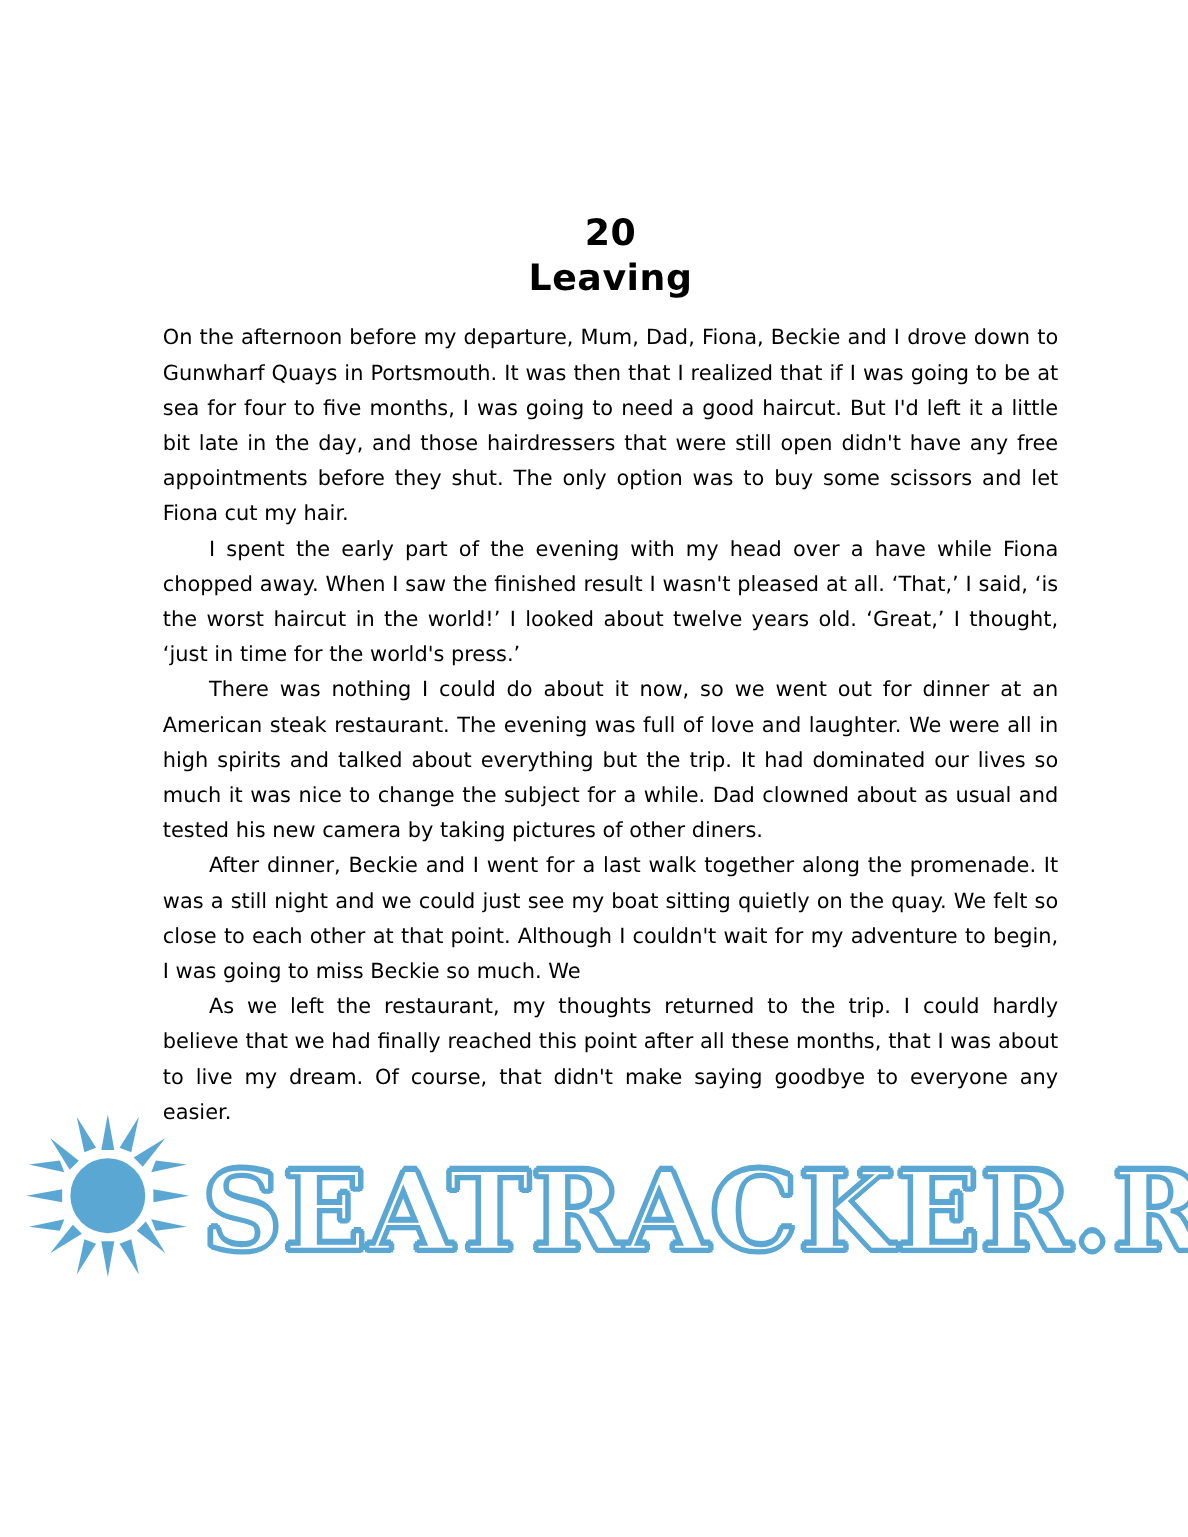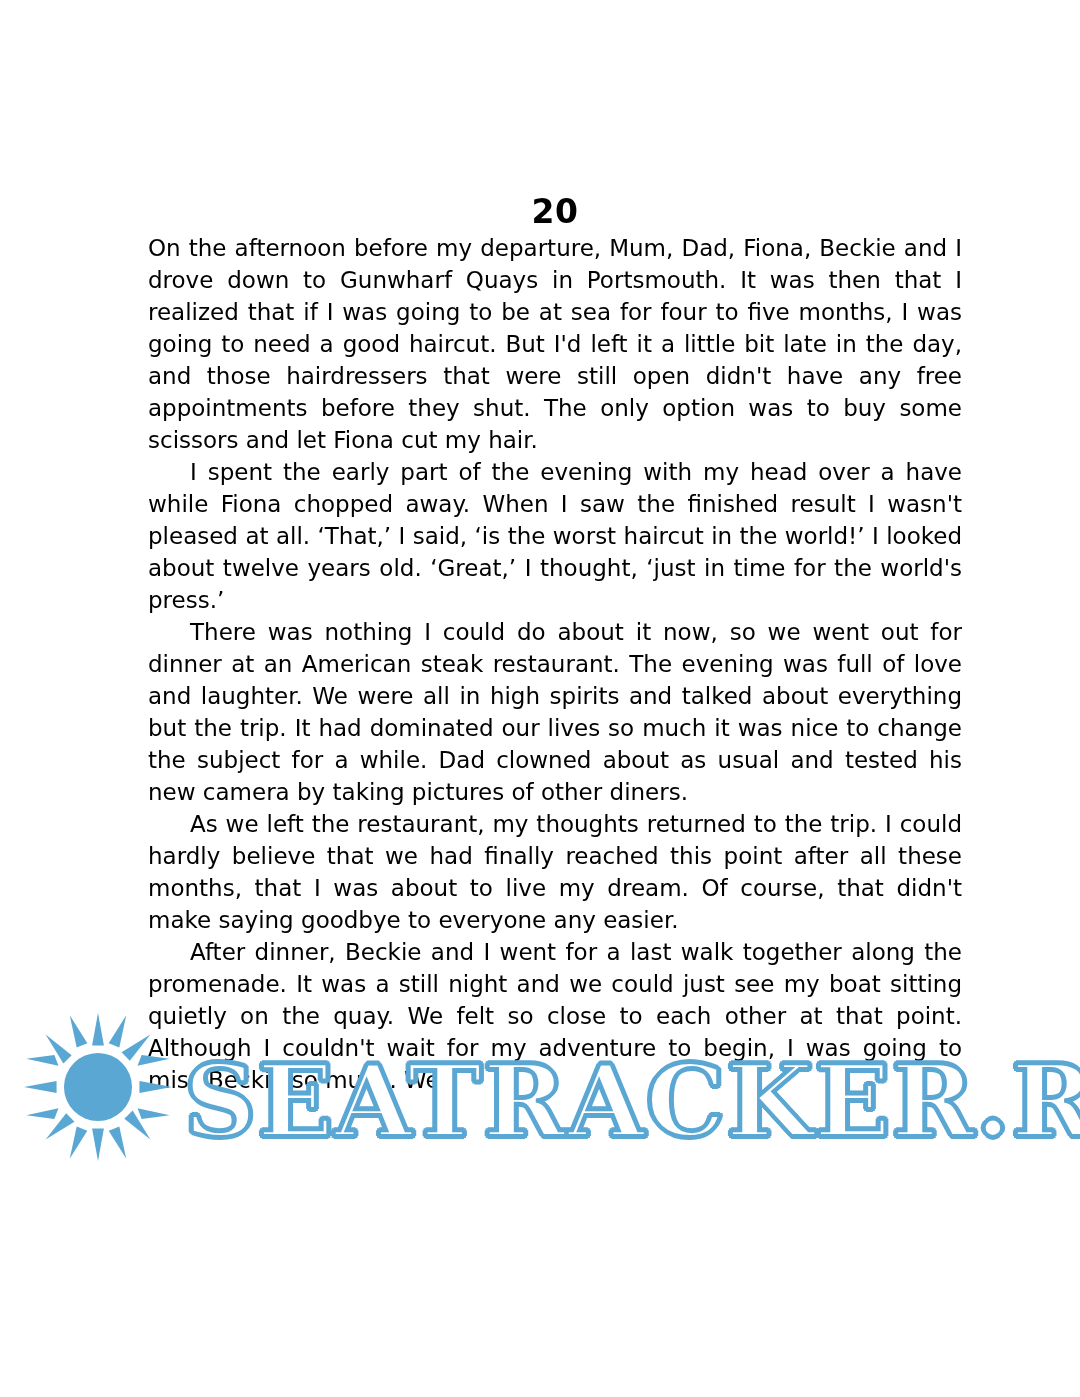--- a/index.html
+++ b/index.html
@@ -39,21 +39,21 @@
   .chapter-title {
     text-align: center;
     font-size: 33px;
     font-weight: bold;
     line-height: 1.3;
     margin-bottom: 16px;
     letter-spacing: 0.5px;
   }
   .body-text p {
     margin: 0;
-    font-size: 23px;
+    font-size: 19px;
     line-height: 32px;
     text-align: justify;
     text-justify: inter-word;
     hyphens: none;
   }
   .body-text p.indent {
     text-indent: 42px;
   }
   .body-text p.last-visible {
     
@@ -93,27 +93,28 @@
 </style>
 </head>
 <body>
 
 <div class="page">
 
   <div class="content">
 
     <div class="chapter-number">20</div>
 
+    <div class="chapter-title">Leaving</div>
 
     <div class="body-text">
       <p>On the afternoon before my departure, Mum, Dad, Fiona, Beckie and I drove down to Gunwharf Quays in Portsmouth. It was then that I realized that if I was going to be at sea for four to five months, I was going to need a good haircut. But I'd left it a little bit late in the day, and those hairdressers that were still open didn't have any free appointments before they shut. The only option was to buy some scissors and let Fiona cut my hair.</p>
       <p class="indent">I spent the early part of the evening with my head over a have while Fiona chopped away. When I saw the finished result I wasn't pleased at all. ‘That,’ I said, ‘is the worst haircut in the world!’ I looked about twelve years old. ‘Great,’ I thought, ‘just in time for the world's press.’</p>
       <p class="indent">There was nothing I could do about it now, so we went out for dinner at an American steak restaurant. The evening was full of love and laughter. We were all in high spirits and talked about everything but the trip. It had dominated our lives so much it was nice to change the subject for a while. Dad clowned about as usual and tested his new camera by taking pictures of other diners.</p>
+      <p class="indent last-visible">After dinner, Beckie and I went for a last walk together along the promenade. It was a still night and we could just see my boat sitting quietly on the quay. We felt so close to each other at that point. Although I couldn't wait for my adventure to begin, I was going to miss Beckie so much. We</p>
       <p class="indent">As we left the restaurant, my thoughts returned to the trip. I could hardly believe that we had finally reached this point after all these months, that I was about to live my dream. Of course, that didn't make saying goodbye to everyone any easier.</p>
-      <p class="indent last-visible">After dinner, Beckie and I went for a last walk together along the promenade. It was a still night and we could just see my boat sitting quietly on the quay. We felt so close to each other at that point. Although I couldn't wait for my adventure to begin, I was going to miss Beckie so much. We</p>
     </div>
 
   </div>
 
   <div class="watermark">
     <svg class="wm-sun" viewBox="0 0 100 100">
       <g fill="#5ba7d4">
         <circle cx="50" cy="50" r="23"></circle>
         <g>
           <polygon points="50,0 54,22 46,22"></polygon>

